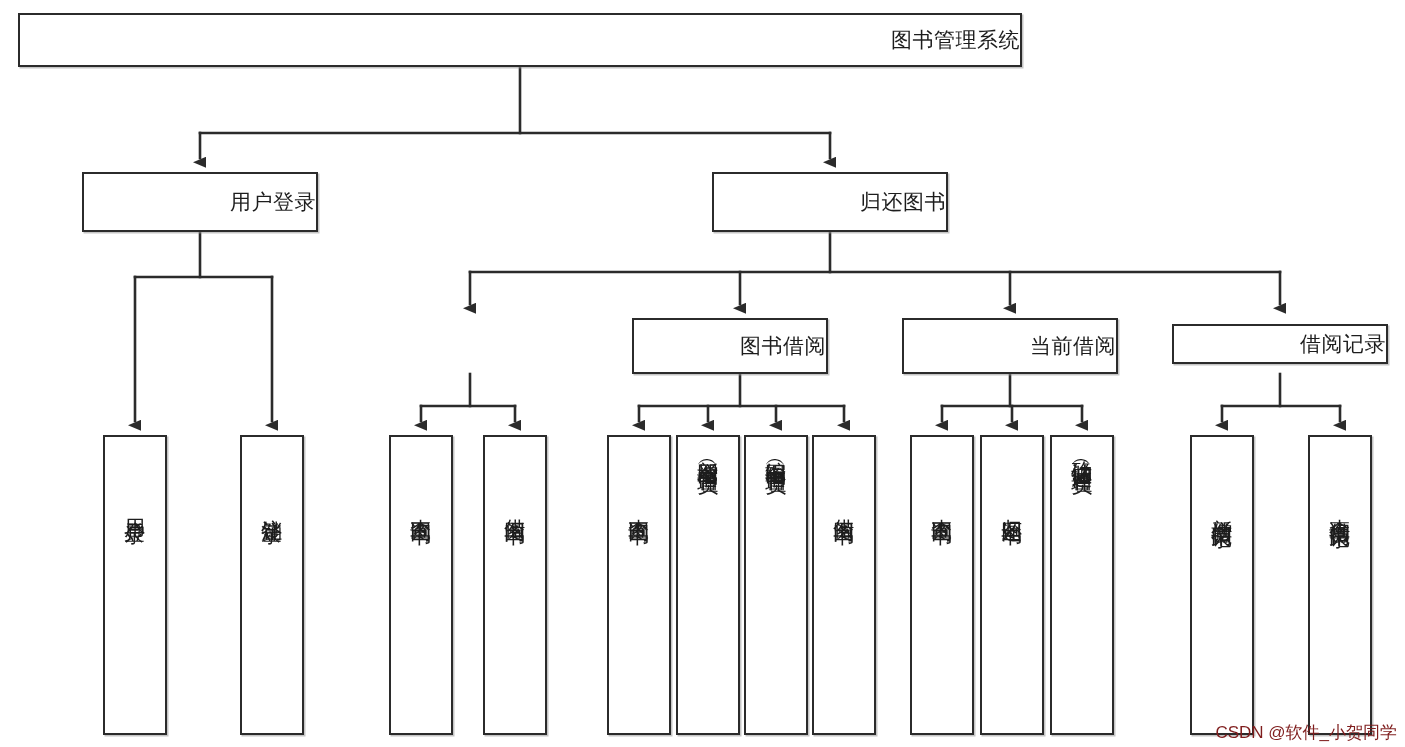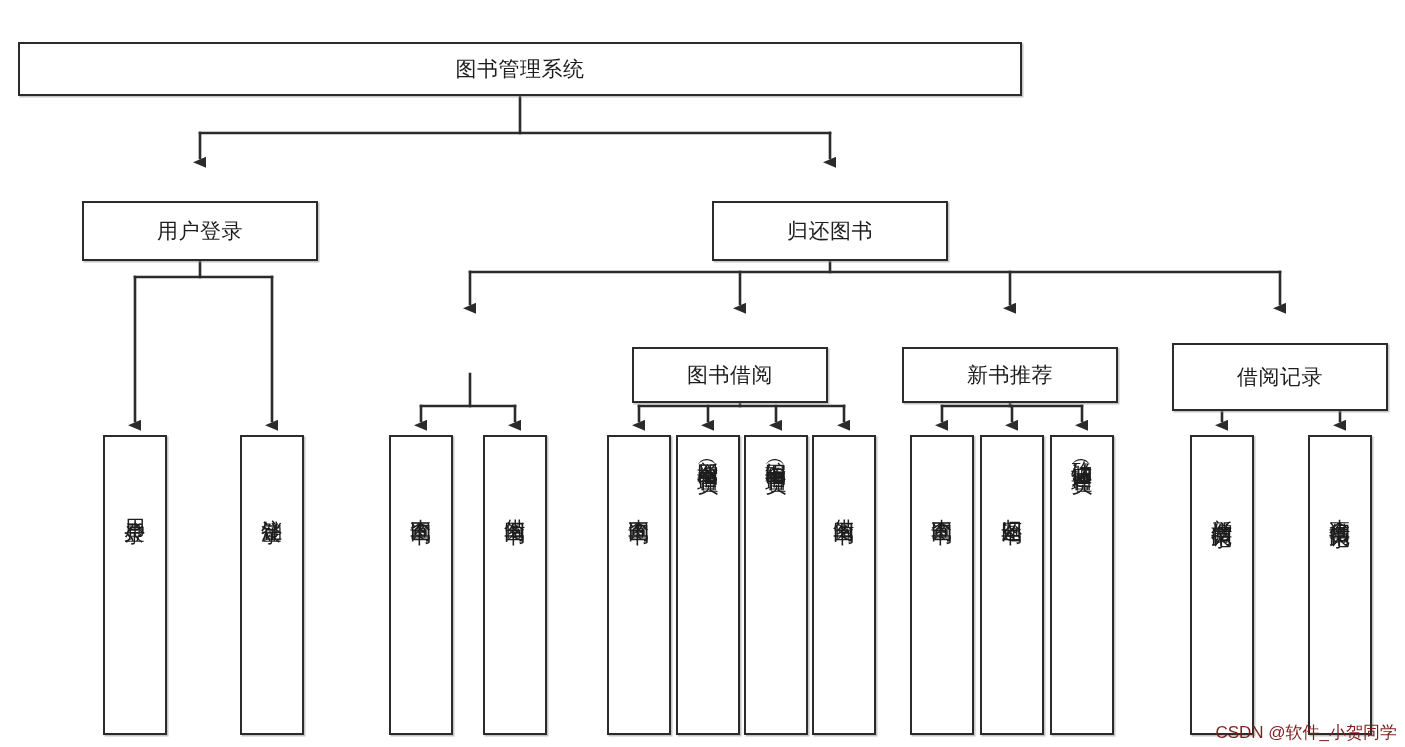--- a/index.html
+++ b/index.html
@@ -27,22 +27,21 @@
   .node {
     position: absolute;
     box-sizing: border-box;
     background: #ffffff;
     border: 2px solid #2b2b2b;
     box-shadow: 1.5px 1.5px 0 0 rgba(150,150,150,0.55);
   }
   .node-h {
     display: flex;
     align-items: center;
-    justify-content: center;
-    margin-top: 29px;
+    justify-content: flex-end;
   }
   .node-h .lbl {
     font-size: 21px;
     color: #1d1d1d;
     letter-spacing: 0.5px;
     white-space: nowrap;
   }
   .node-v {
     display: flex;
     align-items: flex-start;
@@ -134,23 +133,23 @@
     <span class="lbl">用户登录</span>
   </div>
   <div class="node node-h" style="left:712px; top:172px; width:236px; height:60px;">
     <span class="lbl">归还图书</span>
   </div>
 
   <div class="node node-h" style="left:632px; top:318px; width:196px; height:56px;">
     <span class="lbl">图书借阅</span>
   </div>
   <div class="node node-h" style="left:902px; top:318px; width:216px; height:56px;">
-    <span class="lbl">新书推荐</span>
+    <span class="lbl">当前借阅</span>
   </div>
-  <div class="node node-h" style="left:1172px; top:314px; width:216px; height:68px;">
+  <div class="node node-h" style="left:1172px; top:324px; width:216px; height:40px;">
     <span class="lbl">借阅记录</span>
   </div>
 
   <div class="node node-v mid" style="left:103px; top:435px; width:64px; height:300px;">
     <span class="lbl">用户登录</span>
   </div>
   <div class="node node-v mid" style="left:240px; top:435px; width:64px; height:300px;">
     <span class="lbl">注销登录</span>
   </div>
 

